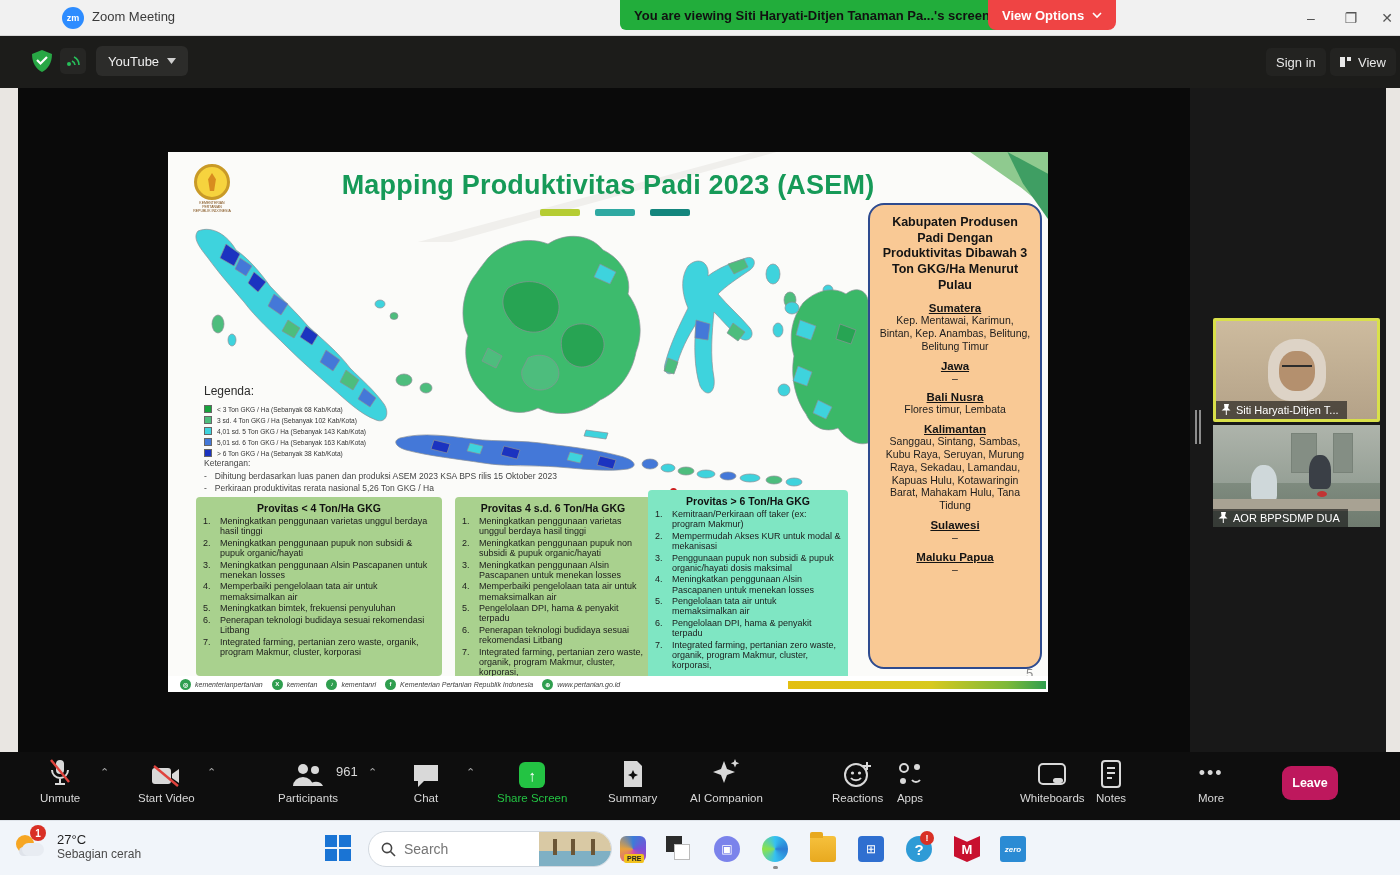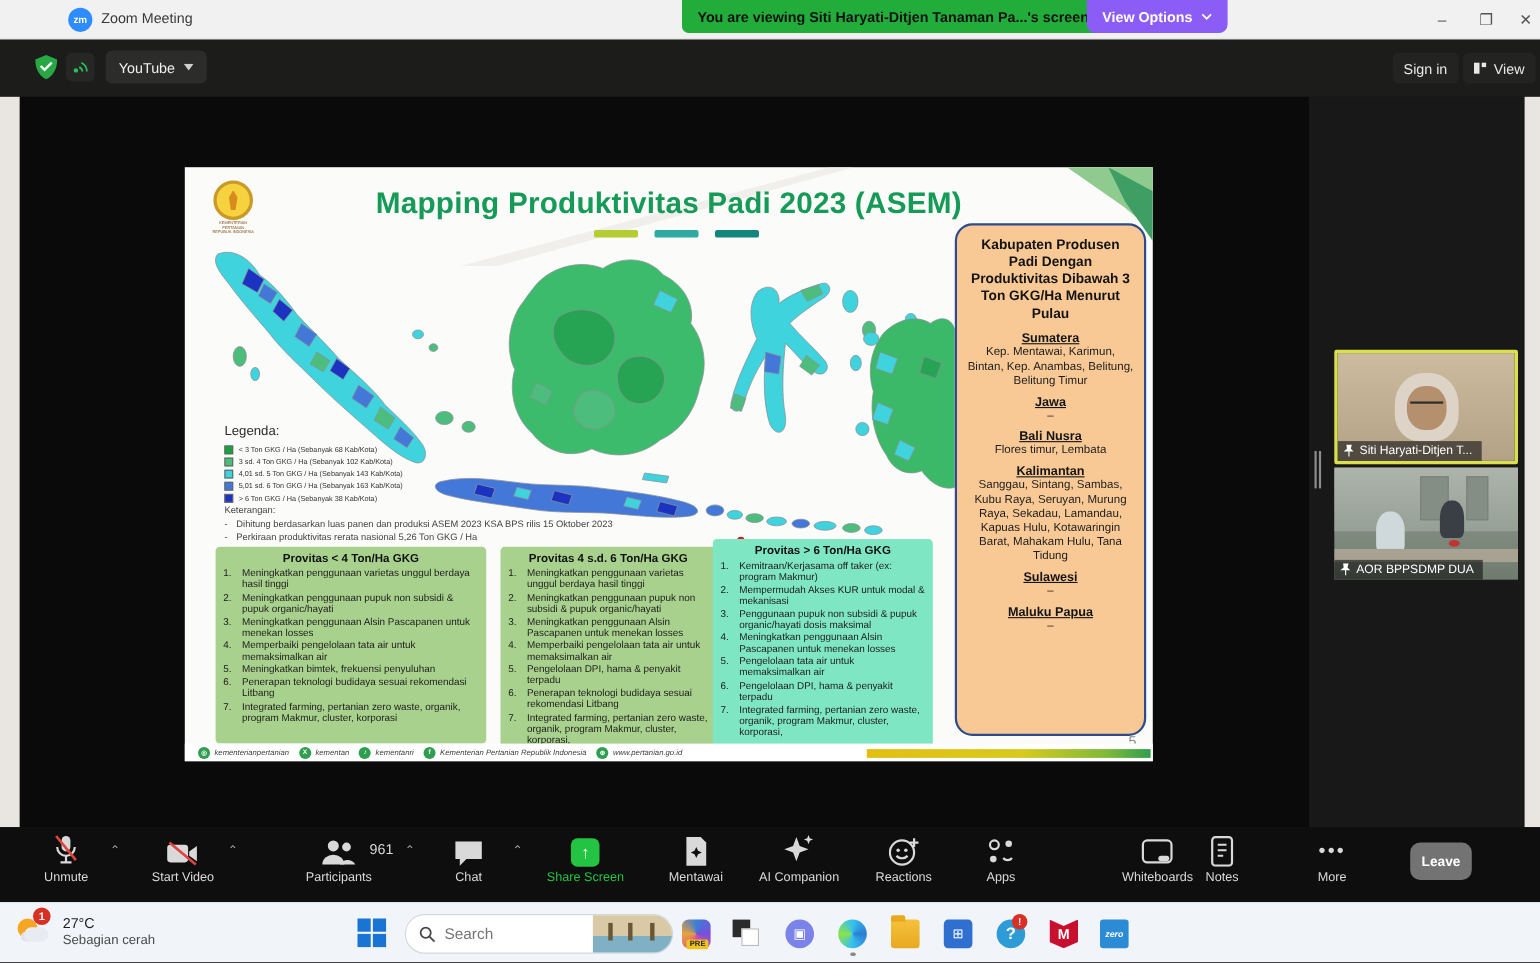--- a/index.html
+++ b/index.html
@@ -11,21 +11,21 @@
   
   #titlebar { left:0; top:0; width:1400px; height:36px; background:#f1f1f1;
     border-bottom:1px solid #d8d8d8; }
   #zm-logo { left:62px; top:7px; width:22px; height:22px; border-radius:50%;
     background:#2d8cff; color:#fff; font-size:9px; font-weight:bold;
     display:flex; align-items:center; justify-content:center; }
   #win-title { left:92px; top:9px; font-size:13px; color:#3a3a3a; }
   #view-banner { left:620px; top:0; height:30px; background:#22ad3b; color:#111;
     font-size:13px; font-weight:bold; display:flex; align-items:center;
     padding:0 14px; border-radius:0 0 0 6px; }
-  #view-options { left:988px; top:0; height:30px; background:#8b5cf6; color:#fff;
+  #view-options { left:988px; top:0; height:30px; background:#ef4444; color:#fff;
     font-size:13px; font-weight:bold; display:flex; align-items:center; gap:8px;
     padding:0 14px; border-radius:0 0 8px 8px; cursor:pointer; }
   .winbtn { top:6px; width:30px; height:24px; color:#555; font-size:14px;
     display:flex; align-items:center; justify-content:center; }
 
   
   #meet-header { left:0; top:36px; width:1400px; height:52px; background:#1c1c1a; }
   #shield { left:32px; top:14px; width:20px; height:22px; }
   #live-box { left:60px; top:12px; width:26px; height:26px; background:#262624;
     border-radius:5px; display:flex; align-items:center; justify-content:center; }
@@ -143,21 +143,21 @@
   .tb-item { top:6px; display:flex; flex-direction:column; align-items:center;
     gap:4px; color:#d9d9d9; cursor:pointer; }
   .tb-item .lbl { font-size:11.5px; }
   .tb-ico { height:30px; display:flex; align-items:flex-end; }
   .chev { position:absolute; top:14px; color:#a8a8a8; font-size:11px; }
   #share-item .lbl { color:#23c343; }
   #share-sq { width:26px; height:26px; border-radius:6px; background:#23c343;
     color:#fff; font-size:15px; font-weight:bold; display:flex; align-items:center;
     justify-content:center; }
   #p-count { position:absolute; left:336px; top:12px; color:#d9d9d9; font-size:13px; }
-  #leave-btn { left:1282px; top:766px; width:56px; height:34px; background:#737373;
+  #leave-btn { left:1282px; top:766px; width:56px; height:34px; background:#be185d;
     color:#fff; font-size:12.5px; font-weight:bold; border:none; border-radius:9px;
     cursor:pointer; }
 
   
   #taskbar { left:0; top:820px; width:1400px; height:55px; background:#f1f5fa;
     border-top:1px solid #dfe4ea; }
   #weather { left:14px; top:8px; display:flex; gap:9px; align-items:center; cursor:pointer; }
   #w-icon { position:relative; width:34px; height:34px; }
   #w-sun { position:absolute; left:2px; top:6px; width:18px; height:18px;
     border-radius:50%; background:#f6a623; }
@@ -434,21 +434,21 @@
           </li>
         <li>
             <span>Integrated farming, pertanian zero waste, organik, program Makmur, cluster, korporasi,</span>
           </li>
       </ol>
     </div>
     <div class="abs sbox" id="sbox3">
       <h4>Provitas &gt; 6 Ton/Ha GKG</h4>
       <ol>
         <li>
-            <span>Kemitraan/Kerjasama off taker (ex: program Makmur)</span>
+            <span>Kemitraan/Perkiraan off taker (ex: program Makmur)</span>
           </li>
         <li>
             <span>Mempermudah Akses KUR untuk modal &amp; mekanisasi</span>
           </li>
         <li>
             <span>Penggunaan pupuk non subsidi &amp; pupuk organic/hayati dosis maksimal</span>
           </li>
         <li>
             <span>Meningkatkan penggunaan Alsin Pascapanen untuk menekan losses</span>
           </li>
@@ -606,34 +606,34 @@
       <span class="lbl">Share Screen</span>
     </div>
 
     <div class="abs tb-item" style="left:608px">
       <div class="tb-ico">
           <svg width="22" height="28" viewBox="0 0 22 28">
         <path d="M2,1 h13 l5,5 v21 h-18 Z" fill="#d9d9d9"></path>
         <path d="M11,10 l1.6,3.4 3.4,1.6 -3.4,1.6 -1.6,3.4 -1.6,-3.4 -3.4,-1.6 3.4,-1.6 Z" fill="#0e0e0e"></path>
           </svg>
         </div>
-      <span class="lbl">Mentawai</span>
+      <span class="lbl">Summary</span>
     </div>
 
     <div class="abs tb-item" style="left:690px">
       <div class="tb-ico">
           <svg width="30" height="30" viewBox="0 0 30 30">
         <path d="M13,3 l3,8 8,3 -8,3 -3,8 -3,-8 -8,-3 8,-3 Z" fill="#d9d9d9"></path>
         <path d="M24,1 l1.2,3 3,1.2 -3,1.2 -1.2,3 -1.2,-3 -3,-1.2 3,-1.2 Z" fill="#d9d9d9"></path>
           </svg>
         </div>
       <span class="lbl">AI Companion</span>
     </div>
 
-    <div class="abs tb-item" style="left:796px">
+    <div class="abs tb-item" style="left:832px">
       <div class="tb-ico">
           <svg width="28" height="28" viewBox="0 0 28 28">
         <circle cx="12" cy="15" r="11" fill="none" stroke="#d9d9d9" stroke-width="2"></circle>
         <circle cx="8.5" cy="13" r="1.6" fill="#d9d9d9"></circle>
         <circle cx="15.5" cy="13" r="1.6" fill="#d9d9d9"></circle>
         <path d="M7,18 a6,5 0 0 0 10,0" stroke="#d9d9d9" stroke-width="2" fill="none"></path>
         <path d="M23,2 v8 M19,6 h8" stroke="#d9d9d9" stroke-width="2"></path>
           </svg>
         </div>
       <span class="lbl">Reactions</span>

